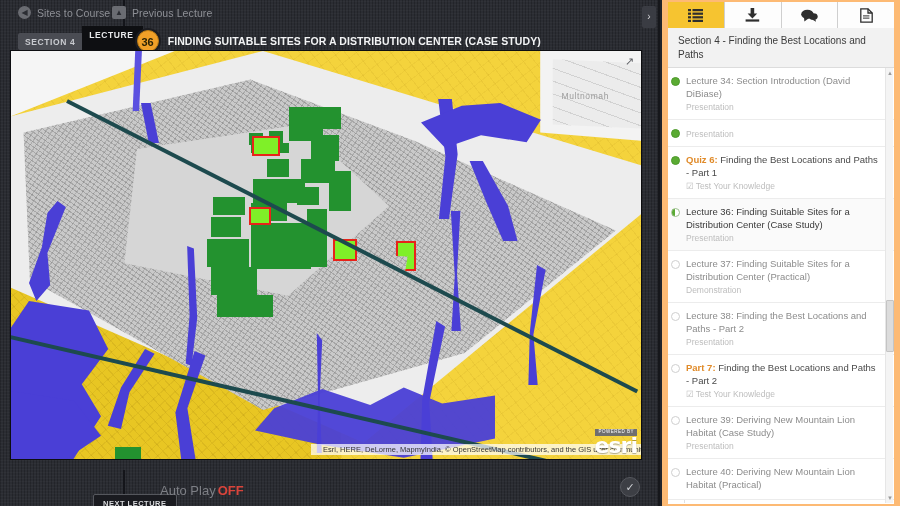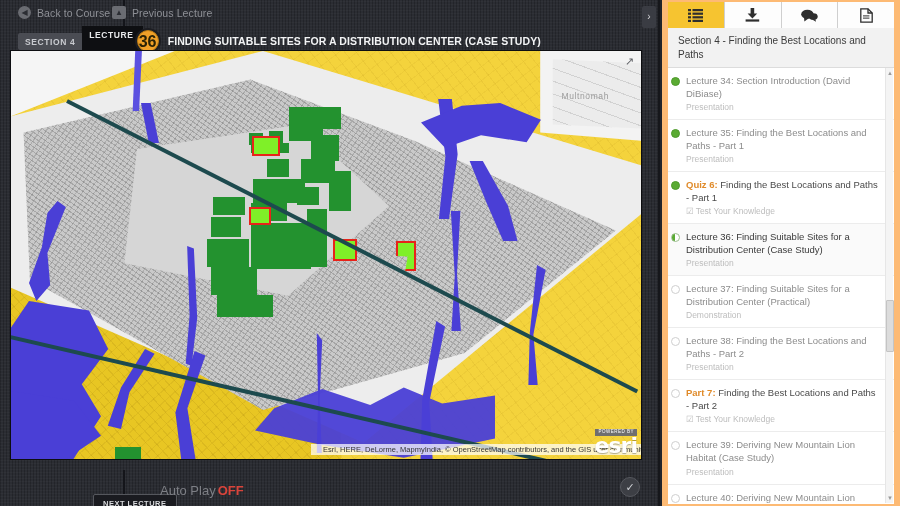--- a/index.html
+++ b/index.html
@@ -52,21 +52,21 @@
     background: #4a4c53; color: #c9cbd0; font-size: 8.5px; font-weight: bold;
     letter-spacing: .6px; padding: 4px 7px 3px; border-radius: 2px 0 0 2px;
   }
   #lecture-badge {
     background: #0e0f12; color: #e7e8ea; font-size: 8.5px; font-weight: bold;
     letter-spacing: .6px; padding: 4px 9px 16px 7px;
   }
   #lecture-number {
     width: 22px; height: 22px; border-radius: 50%;
     background: #f0a028; color: #2a2205;
-    font-size: 16px; font-weight: bold; line-height: 22px; text-align: center;
+    font-size: 11px; font-weight: bold; line-height: 22px; text-align: center;
     margin-left: -6px; border: 1px solid #b87a14;
     box-shadow: 0 0 0 2px #1c1d22;
   }
   #lecture-title {
     color: #f2f3f4; font-size: 10.5px; font-weight: bold;
     letter-spacing: .1px; margin-left: 9px; white-space: nowrap;
   }
 
   
   #sidebar-toggle {
@@ -271,21 +271,21 @@
 
   <div id="player">
 
     <div id="vline-top"></div>
     <div id="vline-bottom"></div>
 
     <div id="topbar">
 
       <div class="topnav" id="back-to-course">
         <span class="circ-ico">◀</span>
-        <span class="lbl">Back to Course</span>
+        <span class="lbl">Sites to Course</span>
       </div>
 
       <div class="topnav" id="previous-lecture">
         <span class="sq-ico">▲</span>
         <span class="lbl">Previous Lecture</span>
       </div>
 
       <div id="titlerow">
         <span id="section-badge">SECTION 4</span>
         <span id="lecture-badge">LECTURE</span>
@@ -430,21 +430,20 @@
             <div class="li-title">Lecture 34: Section Introduction (David DiBiase)</div>
             <div class="li-sub">Presentation</div>
           </div>
         </div>
 
         <div class="li">
           <div class="dot-col">
               <div class="dot done"></div>
             </div>
           <div class="li-body">
-            <div class="li-title">Lecture 35: Finding the Best Locations and Paths - Part 1</div>
             <div class="li-sub">Presentation</div>
           </div>
         </div>
 
         <div class="li">
           <div class="dot-col">
               <div class="dot done"></div>
             </div>
           <div class="li-body">
             <div class="li-title"><span class="prefix-quiz">Quiz 6:</span> <span class="strong">Finding the Best Locations and Paths - Part 1</span></div>

